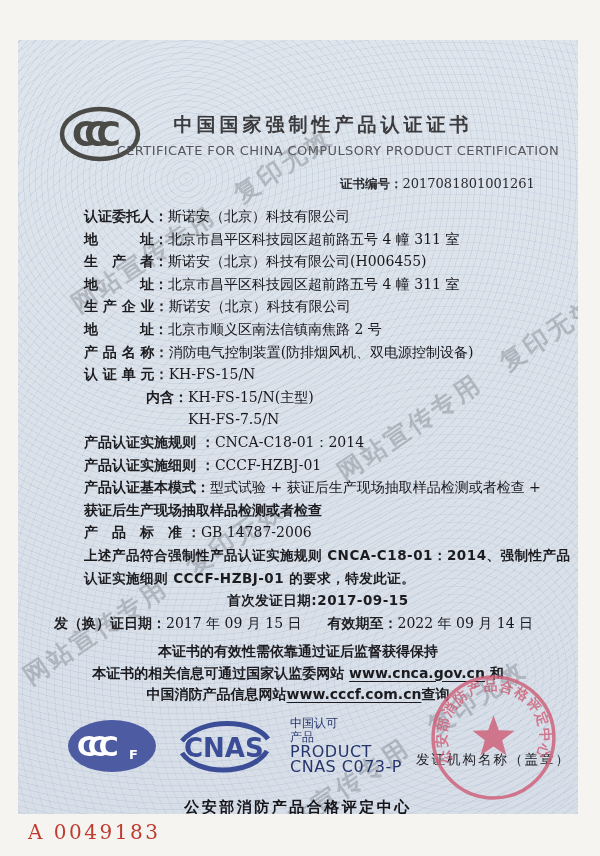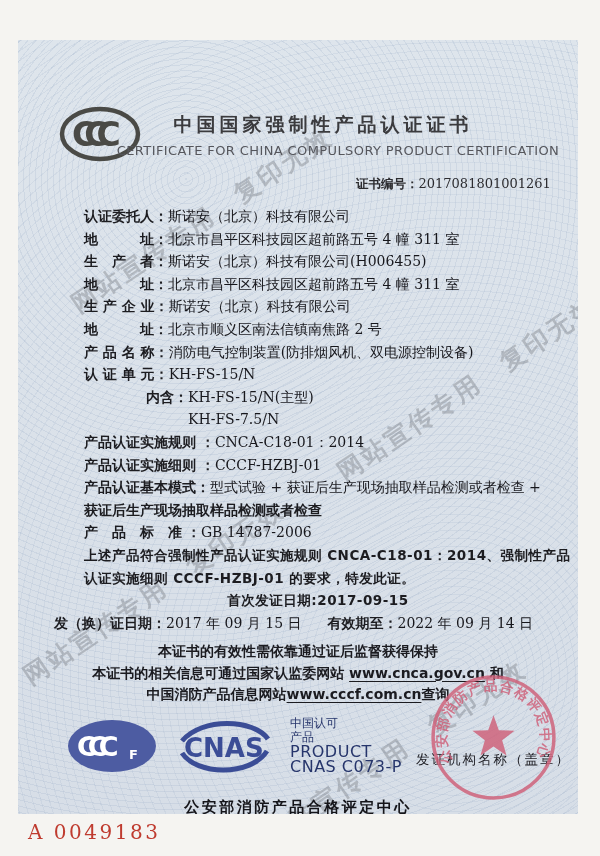--- a/index.html
+++ b/index.html
@@ -15,21 +15,21 @@
   .wm{position:absolute;white-space:nowrap;font-weight:700;font-size:25px;letter-spacing:3px;
       color:rgba(122,126,134,.42);transform:rotate(-34deg);transform-origin:0 50%;}
   .w1{left:56px;top:250px;} .w2{left:322px;top:418px;}
   .w3{left:8px;top:622px;}  .w4{left:250px;top:782px;}
   
   .ccc-logo{position:absolute;left:40px;top:65px;}
   .title{position:absolute;left:110px;right:60px;top:72px;text-align:center;font-size:19px;
          font-weight:700;letter-spacing:4px;color:#3b3b3e;white-space:nowrap;}
   .subtitle{position:absolute;left:95px;right:15px;top:103px;text-align:center;font-size:13px;
          color:#55565c;letter-spacing:.4px;white-space:nowrap;}
-  .certno{position:absolute;left:338px;top:136px;font-size:12.5px;color:#2c2c30;white-space:nowrap;}
+  .certno{position:absolute;left:322px;top:136px;font-size:12.5px;color:#2c2c30;white-space:nowrap;}
   .certno .lbl{font-weight:700;}
   .certno .num{font-family:"DejaVu Serif","Liberation Serif",serif;font-size:13px;}
   
   .fields{position:absolute;left:66px;top:157px;right:26px;margin-top:8px;}
   .row{line-height:22.6px;font-size:14px;white-space:nowrap;}
   .row .lbl{font-weight:700;color:#1c1c20;}
   .row .val{font-family:"DejaVu Serif","Liberation Serif",serif;color:#17171c;}
   .row.indent{padding-left:62px;}
   .row.cont{padding-left:104px;}
   .row.stmt{font-size:13.5px;}

